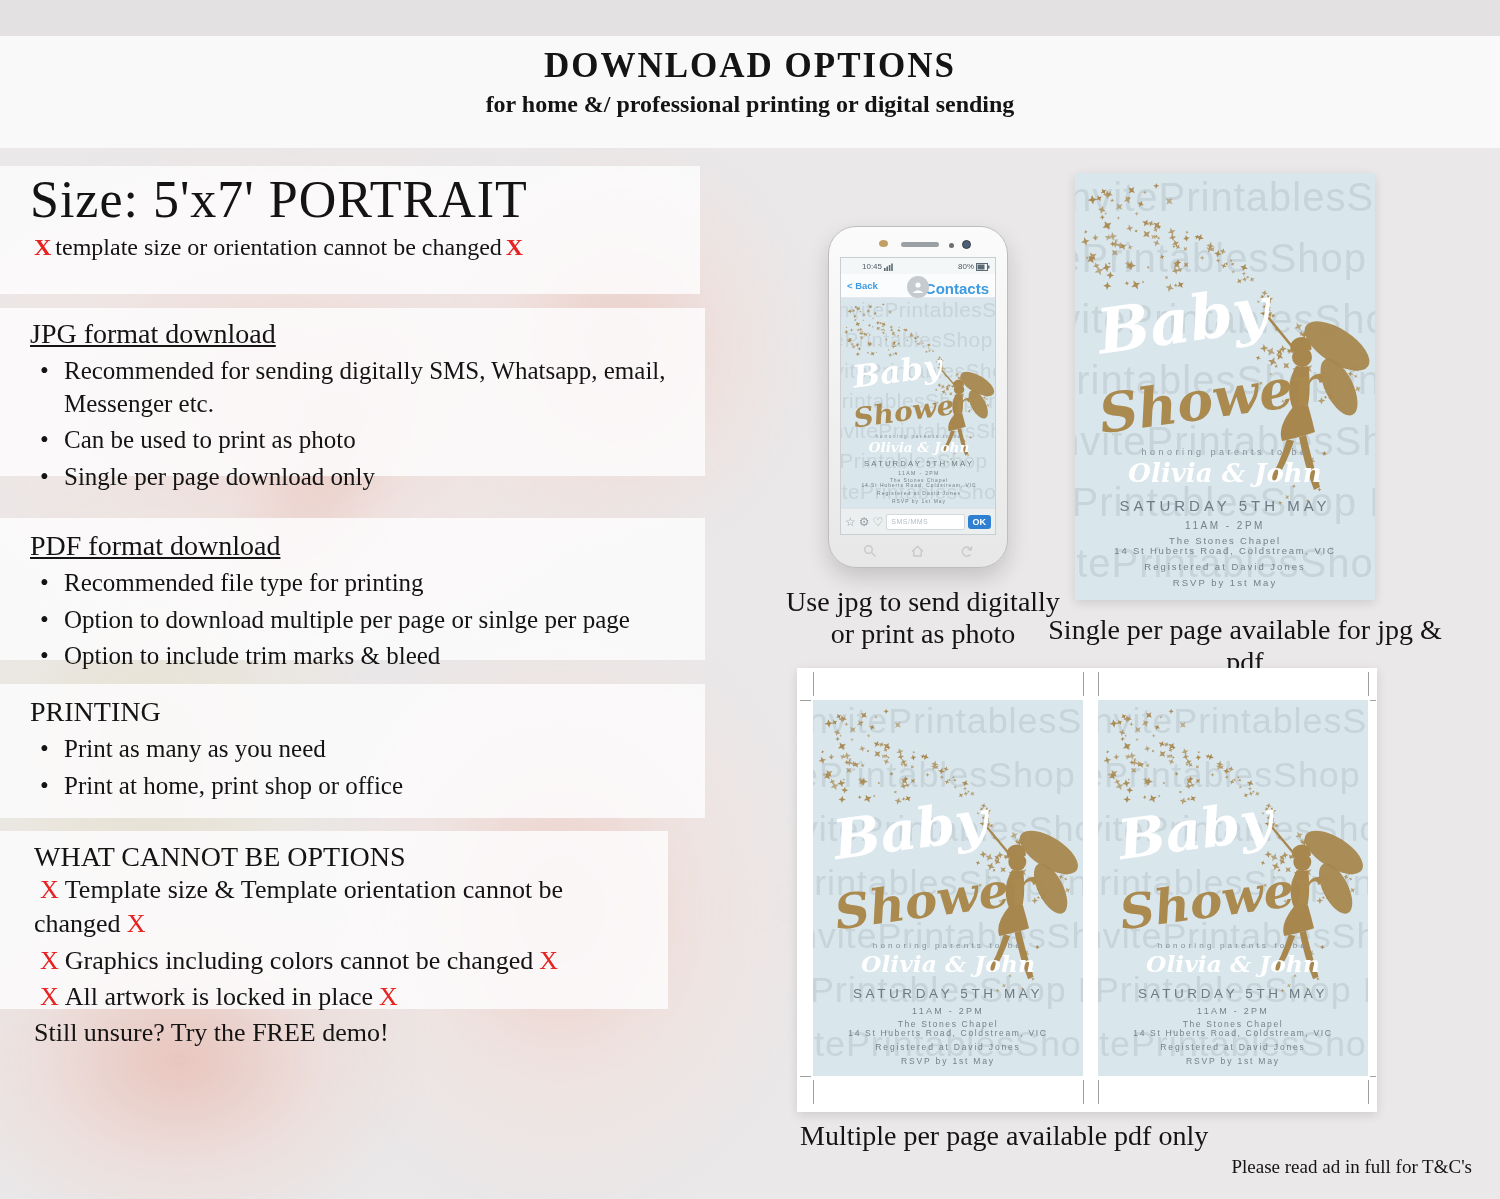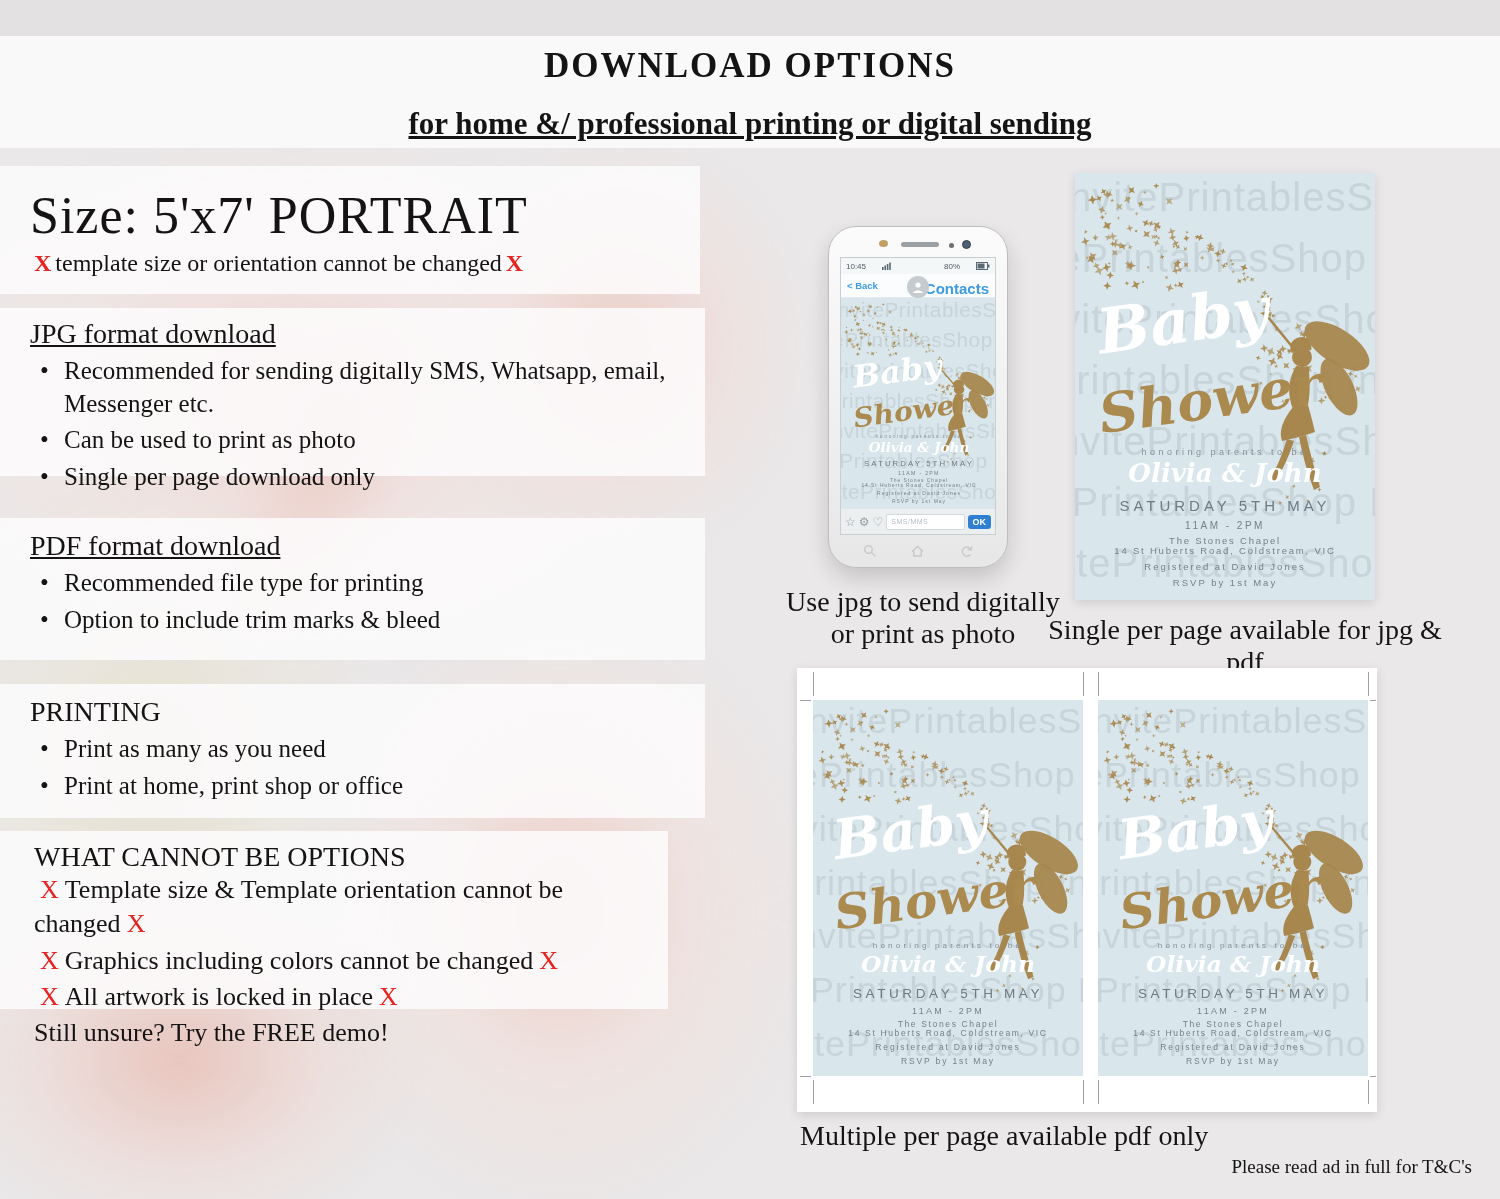--- a/index.html
+++ b/index.html
@@ -13,23 +13,23 @@
   .fl3 { left:-80px;  top:480px;  width:460px; height:560px; background:radial-gradient(closest-side, rgba(224,216,182,.5), rgba(236,230,206,.28) 60%, rgba(236,230,206,0)); }
   .fl4 { left:300px;  top:600px;  width:520px; height:620px; background:radial-gradient(closest-side, rgba(238,199,191,.8), rgba(244,222,216,.45) 55%, rgba(244,222,216,0)); }
   .fl5 { left:-60px;  top:880px;  width:480px; height:360px; background:radial-gradient(closest-side, rgba(232,182,171,.7), rgba(240,210,202,.4) 60%, rgba(240,210,202,0)); }
   .fl6 { left:240px;  top:260px;  width:170px; height:430px; transform:rotate(25deg); background:radial-gradient(closest-side, rgba(234,196,188,.5), rgba(240,214,208,0) 90%); }
   .topstrip { position:absolute; left:0; top:0; width:100%; height:36px; background:#e3e1e2; z-index:1; }
 
   
   .band { position:absolute; left:0; background:rgba(253,252,253,.86); z-index:2; }
   .header-band { top:36px; height:112px; width:100%; text-align:center; padding-top:10px; }
   .hdr-title { font-size:35px; font-weight:bold; letter-spacing:2px; }
-  .hdr-sub   { font-size:31px; font-weight:bold; margin-top:20px;text-decoration:underline; }
-
-  .size-band   { top:166px; height:128px; width:700px; padding:20px 0 0 30px; }
+  .hdr-sub   { font-size:24px; font-weight:bold; margin-top:5px; }
+
+  .size-band   { top:166px; height:128px; width:700px; padding:4px 0 0 30px; }
   .size-title  { font-size:52px; letter-spacing:1px; }
   .size-note   { font-size:24px; margin-top:5px; }
   .rx  { color:#e62320; font-weight:bold; padding:0 4px; }
   .rx2 { color:#e62320; padding:0 6px; }
 
   .jpg-band   { top:308px; height:168px; width:705px; padding:10px 0 0 30px; }
   .pdf-band   { top:518px; height:142px; width:705px; padding:12px 16px 0 30px; }
   .print-band { top:684px; height:134px; width:705px; padding:12px 16px 0 30px; }
   .locked-band{ top:831px; height:178px; width:668px; padding:10px 0 0 34px; }
 
@@ -82,21 +82,21 @@
            background:linear-gradient(180deg,#fbfbfb,#e7e7e7); border:1px solid #bdbdbd;
            border-radius:28px; box-shadow:0 10px 22px rgba(0,0,0,.16); }
   .p-camera  { position:absolute; left:50px;  top:13px; width:9px; height:7px; border-radius:50%; background:#c2a064; }
   .p-speaker { position:absolute; left:72px;  top:15px; width:38px; height:5px; border-radius:3px; background:#9aa0a3; }
   .p-dot1    { position:absolute; left:120px; top:16px; width:5px; height:5px; border-radius:50%; background:#6b6f72; }
   .p-dot2    { position:absolute; left:133px; top:13px; width:9px; height:9px; border-radius:50%; background:#4a5f78; border:1px solid #3e3e3e; }
   .screen { position:absolute; left:11px; top:30px; width:156px; height:278px; background:#fff;
             border:1px solid #c9ced1; overflow:hidden; font-family:"Liberation Sans", sans-serif; }
   .statusbar { height:16px; background:#f4f7f8; display:flex; justify-content:space-between; align-items:center;
                padding:0 5px; font-size:8px; color:#4e5a63; }
-  .sb-grp { display:flex; align-items:flex-start; gap:16px; }
+  .sb-grp { display:flex; align-items:flex-end; gap:2px;margin-left:16px; }
   .navbar { height:24px; background:#fafcfd; border-bottom:1px solid #e4e8ea; position:relative; }
   .back-lbl     { position:absolute; left:6px;  top:6px; color:#3d9be0; font-size:9.5px; font-weight:bold; }
   .contacts-lbl { position:absolute; right:6px; top:6px; color:#3d9be0; font-size:15px; font-weight:bold; }
   .avatar { position:absolute; left:50%; margin-left:-11px; top:2px; width:22px; height:22px; border-radius:50%;
             background:#c6cbd0; display:flex; align-items:center; justify-content:center; z-index:2; }
   .phone-invite { height:212px; overflow:hidden; background:#d9e6ec; }
   .cs-phone { transform:scale(0.52,0.497); transform-origin:0 0; width:300px; height:427px; }
   .msgbar { position:absolute; left:0; right:0; bottom:0; height:26px; background:#eceff0; border-top:1px solid #dfe3e5;
             display:flex; align-items:center; padding:0 4px; gap:3px; }
   .mi { color:#98a1a8; font-size:12px; line-height:1; }
@@ -134,20 +134,21 @@
     <li>Recommended for sending digitally SMS, Whatsapp, email, Messenger etc.</li>
     <li>Can be used to print as photo</li>
     <li>Single per page download only</li>
   </ul>
 </div>
 
 <div class="band pdf-band">
   <div class="sec-h u">PDF format download</div>
   <ul class="blist">
     <li>Recommended file type for printing</li>
+    <li>Option to download multiple per page or sinlge per page</li>
     <li>Option to include trim marks &amp; bleed</li>
   </ul>
 </div>
 
 <div class="band print-band">
   <div class="sec-h">PRINTING</div>
   <ul class="blist">
     <li>Print as many as you need</li>
     <li>Print at home, print shop or office</li>
   </ul>

